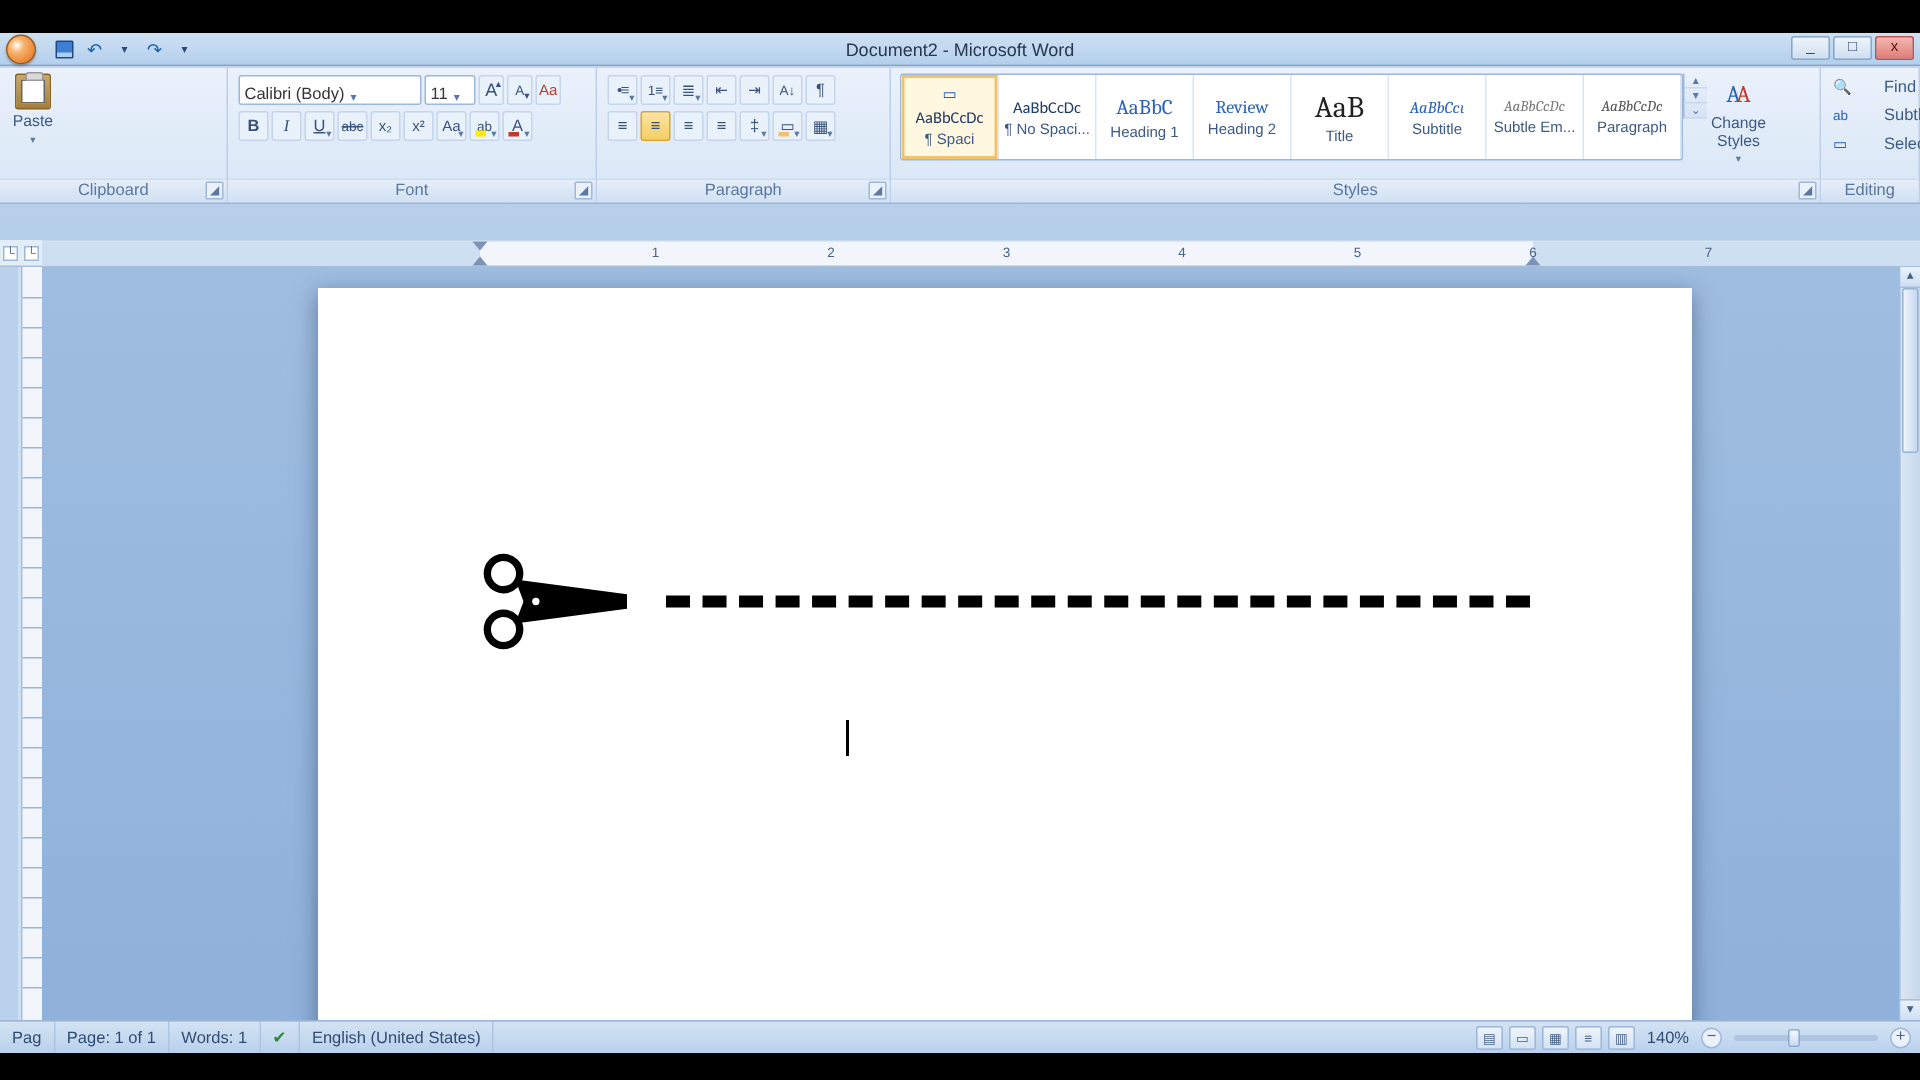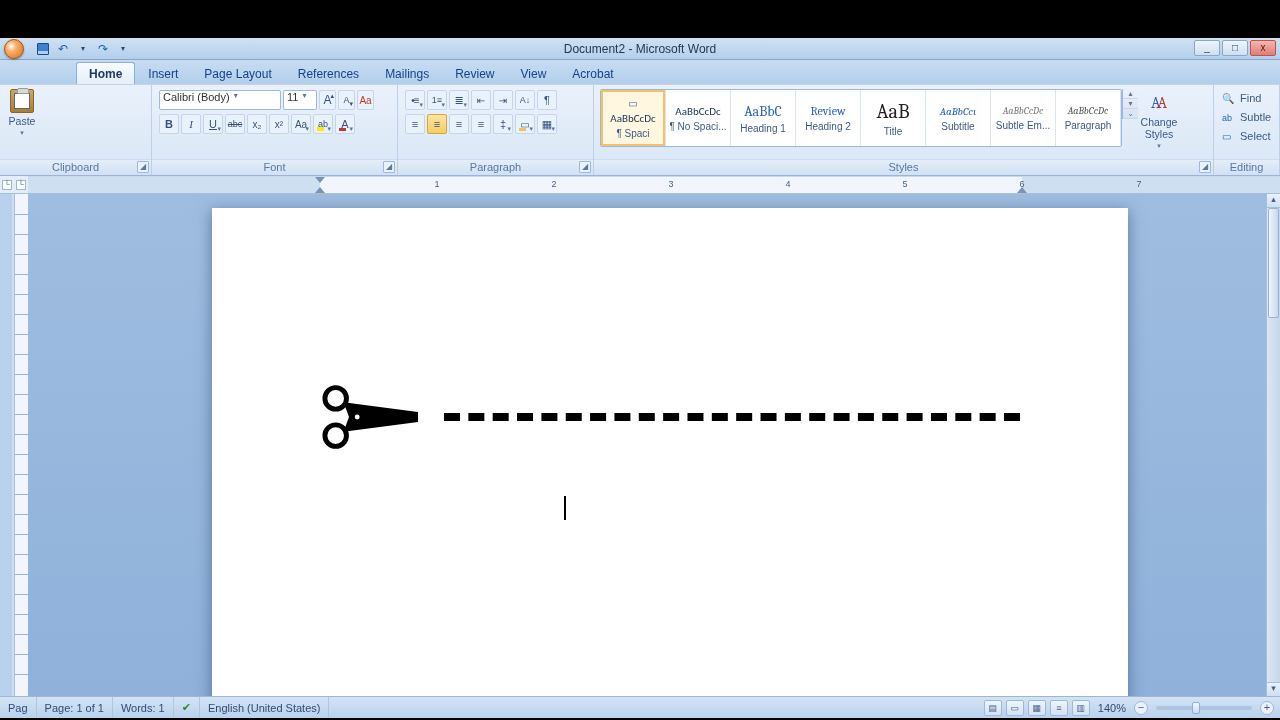--- a/index.html
+++ b/index.html
@@ -2,21 +2,21 @@
 <html><head>
 <meta charset="utf-8">
 <style>
 * { box-sizing: border-box; margin: 0; padding: 0; font-family: "Segoe UI", Tahoma, sans-serif; }
 html, body { width: 1280px; height: 720px; overflow: hidden; background: #000; }
 .app { position: relative; width: 1280px; height: 720px; }
 .blackbar.top { position: absolute; top: 0; left: 0; width: 1280px; height: 22px; background: #000; }
 .blackbar.bot { position: absolute; bottom: 0; left: 0; width: 1280px; height: 18px; background: #000; }
 
 .window { position:absolute; top:22px; left:0; width:1280px; height:680px;
-  background: linear-gradient(#b9d1ec,#a8c4e4); margin-top: 16px; }
+  background: linear-gradient(#b9d1ec,#a8c4e4); }
 
 .titlebar { height: 22px; display:flex; align-items:center;
   background: linear-gradient(#cfe1f3,#b3cfec); position:relative;
   border-bottom: 1px solid #8aa7c9; font-size: 12px; }
 .tb-left { display:flex; align-items:center; gap:4px; padding-left:4px; }
 .office-btn { width:20px; height:20px; border-radius:50%;
   background: radial-gradient(circle at 35% 35%, #fff 0%, #f7b26a 30%, #e06a1b 100%);
   border:1px solid #9c5a17; box-shadow:0 1px 2px rgba(0,0,0,.3); }
 .qat { display:flex; align-items:center; gap:2px; margin-left:6px; }
 .qat .q { width:18px; height:18px; border:1px solid transparent; border-radius:2px;
@@ -66,21 +66,21 @@
   color:#5b7aa3; }
 .mini .row { display:flex; align-items:center; gap:4px; height:18px; white-space:nowrap; }
 .mini .ic { width:14px; height:14px; display:inline-block; }
 .scissors::before { content:"✂"; font-size:11px; color:#5b7aa3; }
 .copy::before { content:"⧉"; font-size:11px; color:#5b7aa3; }
 .brush::before { content:"✎"; font-size:11px; color:#d07c1e; }
 
 .font .group-body { flex-direction:column; gap:4px; padding:3px; }
 .frow { display:flex; align-items:center; gap:2px; }
 .combo { height:20px; background:#fff; border:1px solid #9db8da; border-radius:2px;
-  display:flex; align-items:flex-start; padding:0 3px; font-size:11px; color:#333; }
+  display:flex; align-items:flex-end; padding:0 3px; font-size:11px; color:#333; }
 .combo .arrow { margin-left:4px; font-size:8px; color:#5b7aa3; }
 .sqbtn { width:20px; height:20px; border:1px solid #c5d5eb; border-radius:2px; background:#e9f1fb;
   display:flex; align-items:center; justify-content:center; font-size:11px; color:#38537b;
   position:relative; }
 .sqbtn.small { width:17px; }
 .sqbtn .dd { position:absolute; right:1px; bottom:0; font-size:7px; color:#5b7aa3; }
 .sqbtn.grow::before { content:"A"; font-size:12px; } .sqbtn.grow::after { content:"▴"; font-size:7px; position:absolute; right:1px; top:1px; }
 .sqbtn.shrink::before { content:"A"; font-size:9px; } .sqbtn.shrink::after { content:"▾"; font-size:7px; position:absolute; right:1px; bottom:1px;}
 .sqbtn.clearf::before { content:"Aa"; font-size:10px; color:#c0392b; }
 .sqbtn.bold::before { content:"B"; font-weight:700; }
@@ -128,21 +128,21 @@
   border-left:1px solid #9db8da; display:flex; flex-direction:column; }
 .gallery-more div { flex:1; display:flex; align-items:center; justify-content:center;
   font-size:8px; color:#5b7aa3; border-bottom:1px solid #c7d8ee; }
 .cs-btn { width:42px; display:flex; flex-direction:column; align-items:center; gap:2px;
   padding:3px 4px 0; font-size:10.5px; color:#3c5a84; text-align:center; }
 .cs-btn .ico { width:22px; height:22px; display:flex; align-items:center; justify-content:center; }
 .cs-btn .ico span { font-family:"Cambria",serif; font-size:16px; }
 .cs-btn .ico .a1 { color:#2a62b8; } .cs-btn .ico .a2 { color:#c0392b; margin-left:-3px; }
 
 .editing .group-body { flex-direction:column; padding:2px 4px; gap:1px; }
-.editing .row { display:flex; align-items:center; gap:4px; height:18px; font-size:11px;
+.editing .row { display:flex; align-items:center; gap:20px; height:18px; font-size:11px;
   color:#3c5a84; white-space:nowrap; }
 .editing .ic2 { width:14px; display:inline-block; }
 .find::before { content:"🔍"; font-size:10px; }
 .repl::before { content:"ab"; font-size:9px; color:#2a62b8; }
 .sel::before { content:"▭"; font-size:10px; color:#2a62b8; }
 
 .ruler-area { position:absolute; top:138px; left:0; right:0; height:18px; }
 .vruler-gutter { position:absolute; top:138px; left:0; width:28px; bottom:22px;
   background:linear-gradient(90deg,#b9d1ec 0 12px,#cedff2 12px 28px);
   border-right:1px solid #a8bfda; }
@@ -220,30 +220,20 @@
       </div>
     </div>
     <div class="tb-center">Document2 - Microsoft Word</div>
     <div class="tb-right">
       <div class="wc">_</div>
       <div class="wc">□</div>
       <div class="wc" style="background:linear-gradient(#f3b7b3,#e07c75);border-color:#c15249;color:#5a1511;">x</div>
     </div>
   </div>
 
-  <div class="tabs">
-    <div class="tab active">Home</div>
-    <div class="tab">Insert</div>
-    <div class="tab">Page Layout</div>
-    <div class="tab">References</div>
-    <div class="tab">Mailings</div>
-    <div class="tab">Review</div>
-    <div class="tab">View</div>
-    <div class="tab">Acrobat</div>
-  </div>
 
   <div class="ribbon">
 
     <div class="group clipboard" style="width:152px">
       <div class="group-body">
         <div class="big-btn paste">
           <div class="ico"></div>
           <span>Paste</span>
           <span style="font-size:7px;color:#5b7aa3">▾</span>
         </div>

